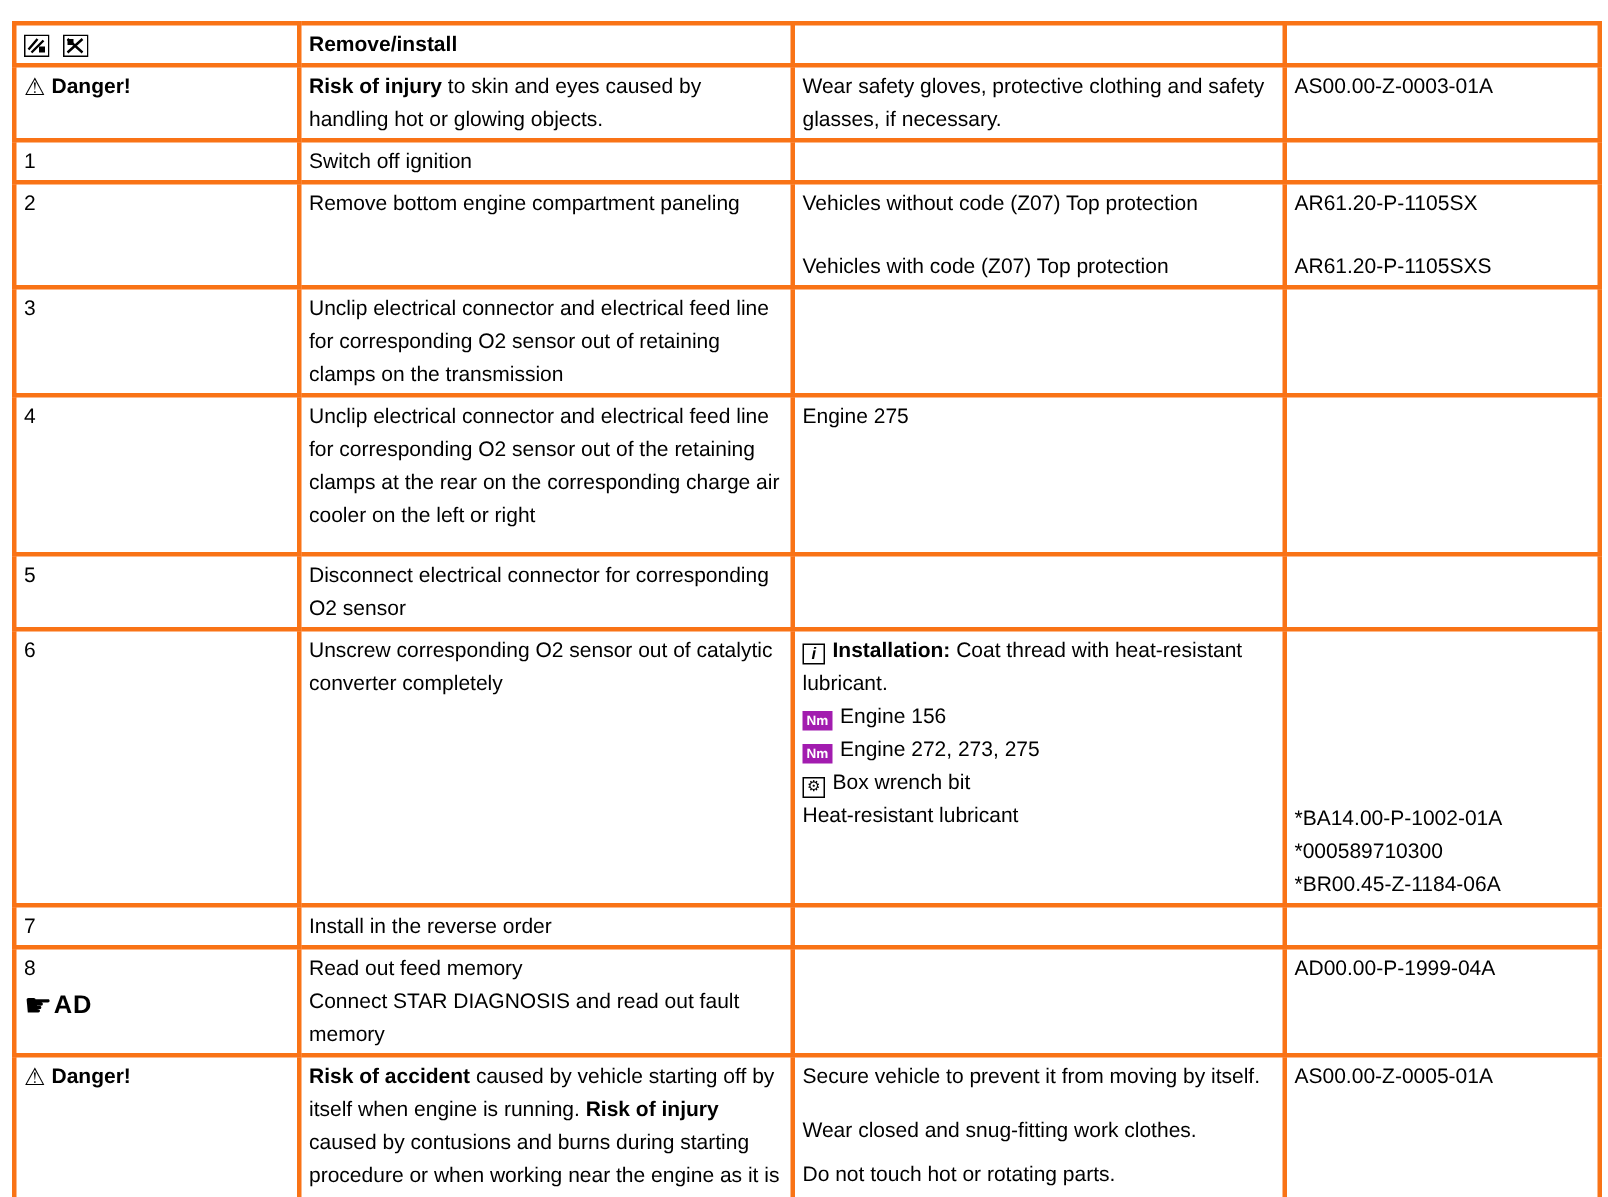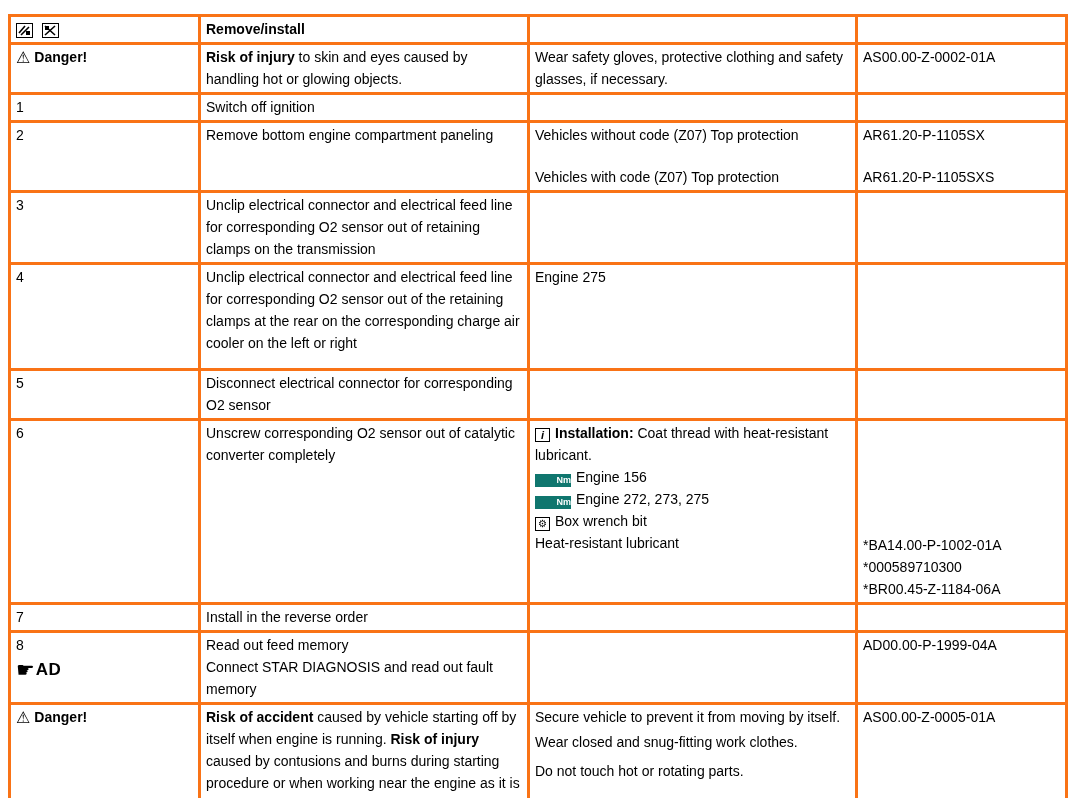--- a/index.html
+++ b/index.html
@@ -27,48 +27,48 @@
     vertical-align: top;
     padding: 1px 5px 2px 5px;
     line-height: 22px;
     overflow: hidden;
     word-wrap: break-word;
   }
   .b { font-weight: bold; }
   .gap20 { margin-top: 20px; }
   .s6refs { margin-top: 112px; }
   .s9num { margin-top: 86px; }
-  .note-p2 { margin-top: 3px; }
+  .note-p2 { margin-top: 14px; }
   .note-p3 { margin-top: 7px; }
 
   .danger-line { white-space: nowrap; }
   .danger-icon {
     font-size: 16px;
     line-height: 16px;
     margin-right: 4px;
     vertical-align: -1px;
     display: inline-block;
   }
 
   .picto {
     display: inline-block;
     margin-right: 5px;
     vertical-align: middle;
     line-height: 0;
   }
 
   .nm-icon {
     display: inline-block;
-    width: 36px;
+    width: 20px;
     height: 13px;
-    background: #0f766e;
+    background: #a21caf;
     color: #fff;
     font-size: 9px;
     font-weight: bold;
-    text-align: right;
+    text-align: center;
     line-height: 13px;
     margin-right: 5px;
     vertical-align: -1px;
   }
   .info-icon {
     display: inline-block;
     box-sizing: border-box;
     width: 15px;
     height: 14px;
     border: 1px solid #000;
@@ -147,21 +147,21 @@
     <tr style="height:47px">
       <td>
         <div class="danger-line">
           <span class="danger-icon">⚠</span><b>Danger!</b>
         </div>
       </td>
       <td>
         <b>Risk of injury</b><span> to skin and eyes caused by handling hot or glowing objects.</span>
       </td>
       <td>Wear safety gloves, protective clothing and safety glasses, if necessary.</td>
-      <td>AS00.00-Z-0002-01A</td>
+      <td>AS00.00-Z-0003-01A</td>
     </tr>
 
     <tr style="height:23px">
       <td>1</td>
       <td>Switch off ignition</td>
       <td></td>
       <td></td>
     </tr>
 
     <tr style="height:66px">

